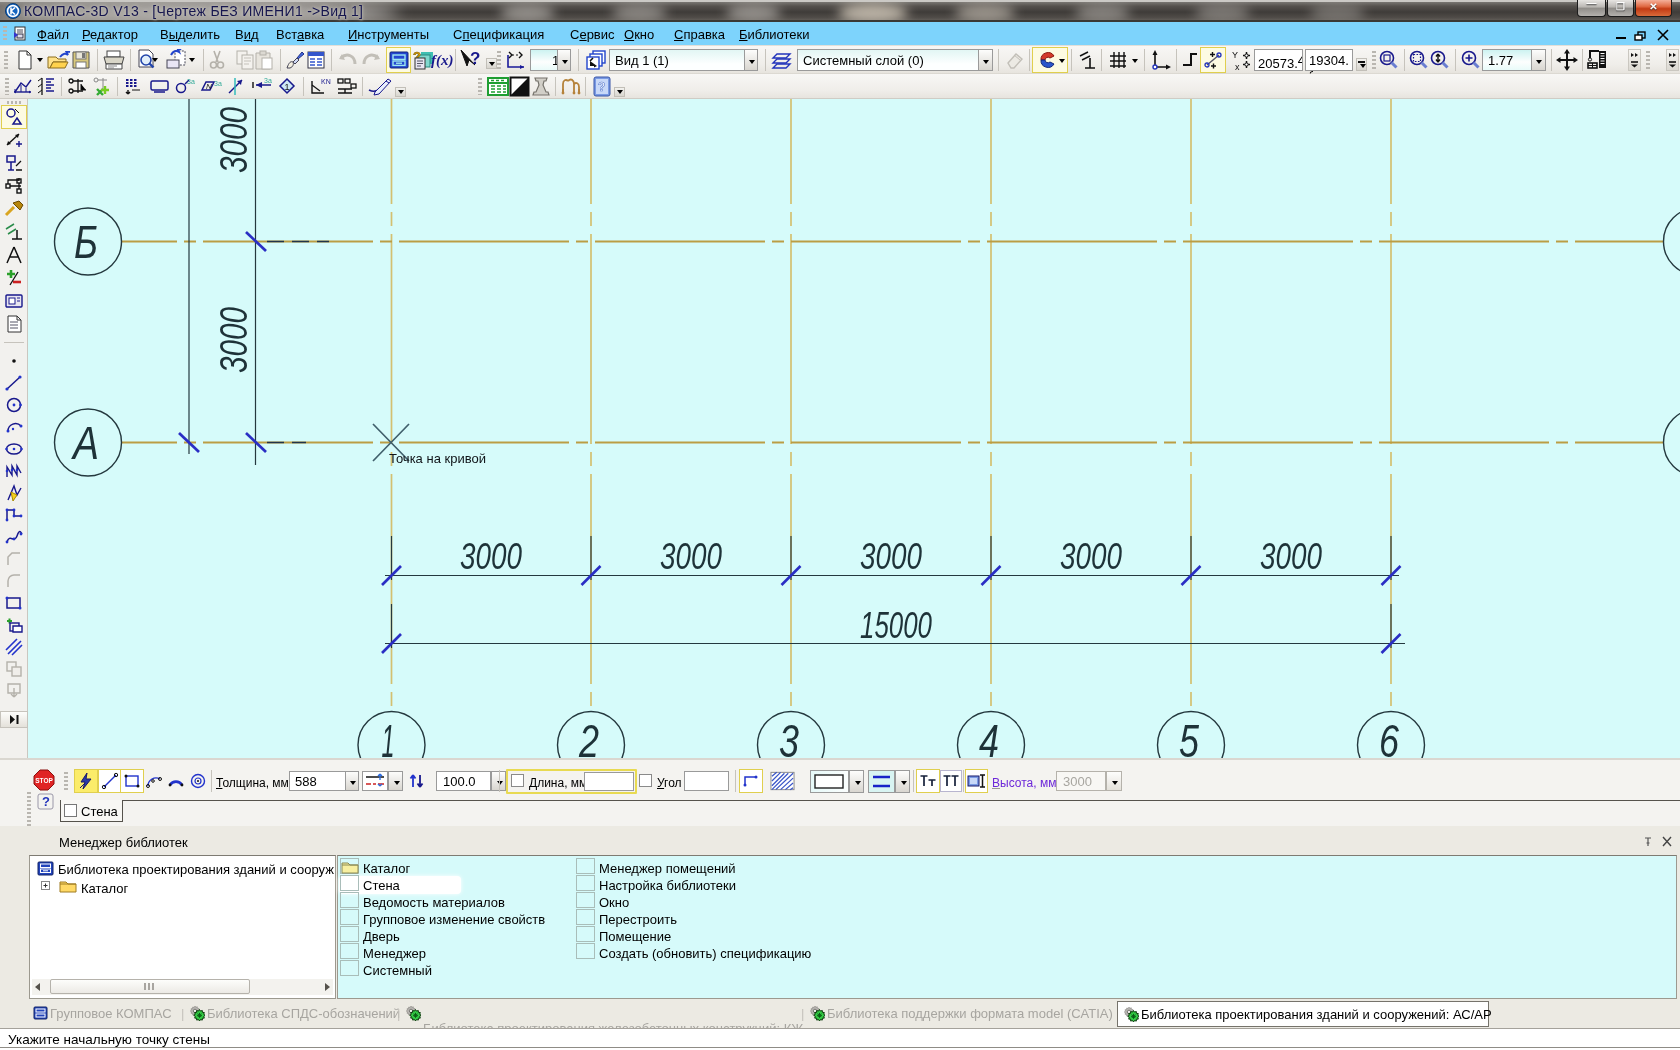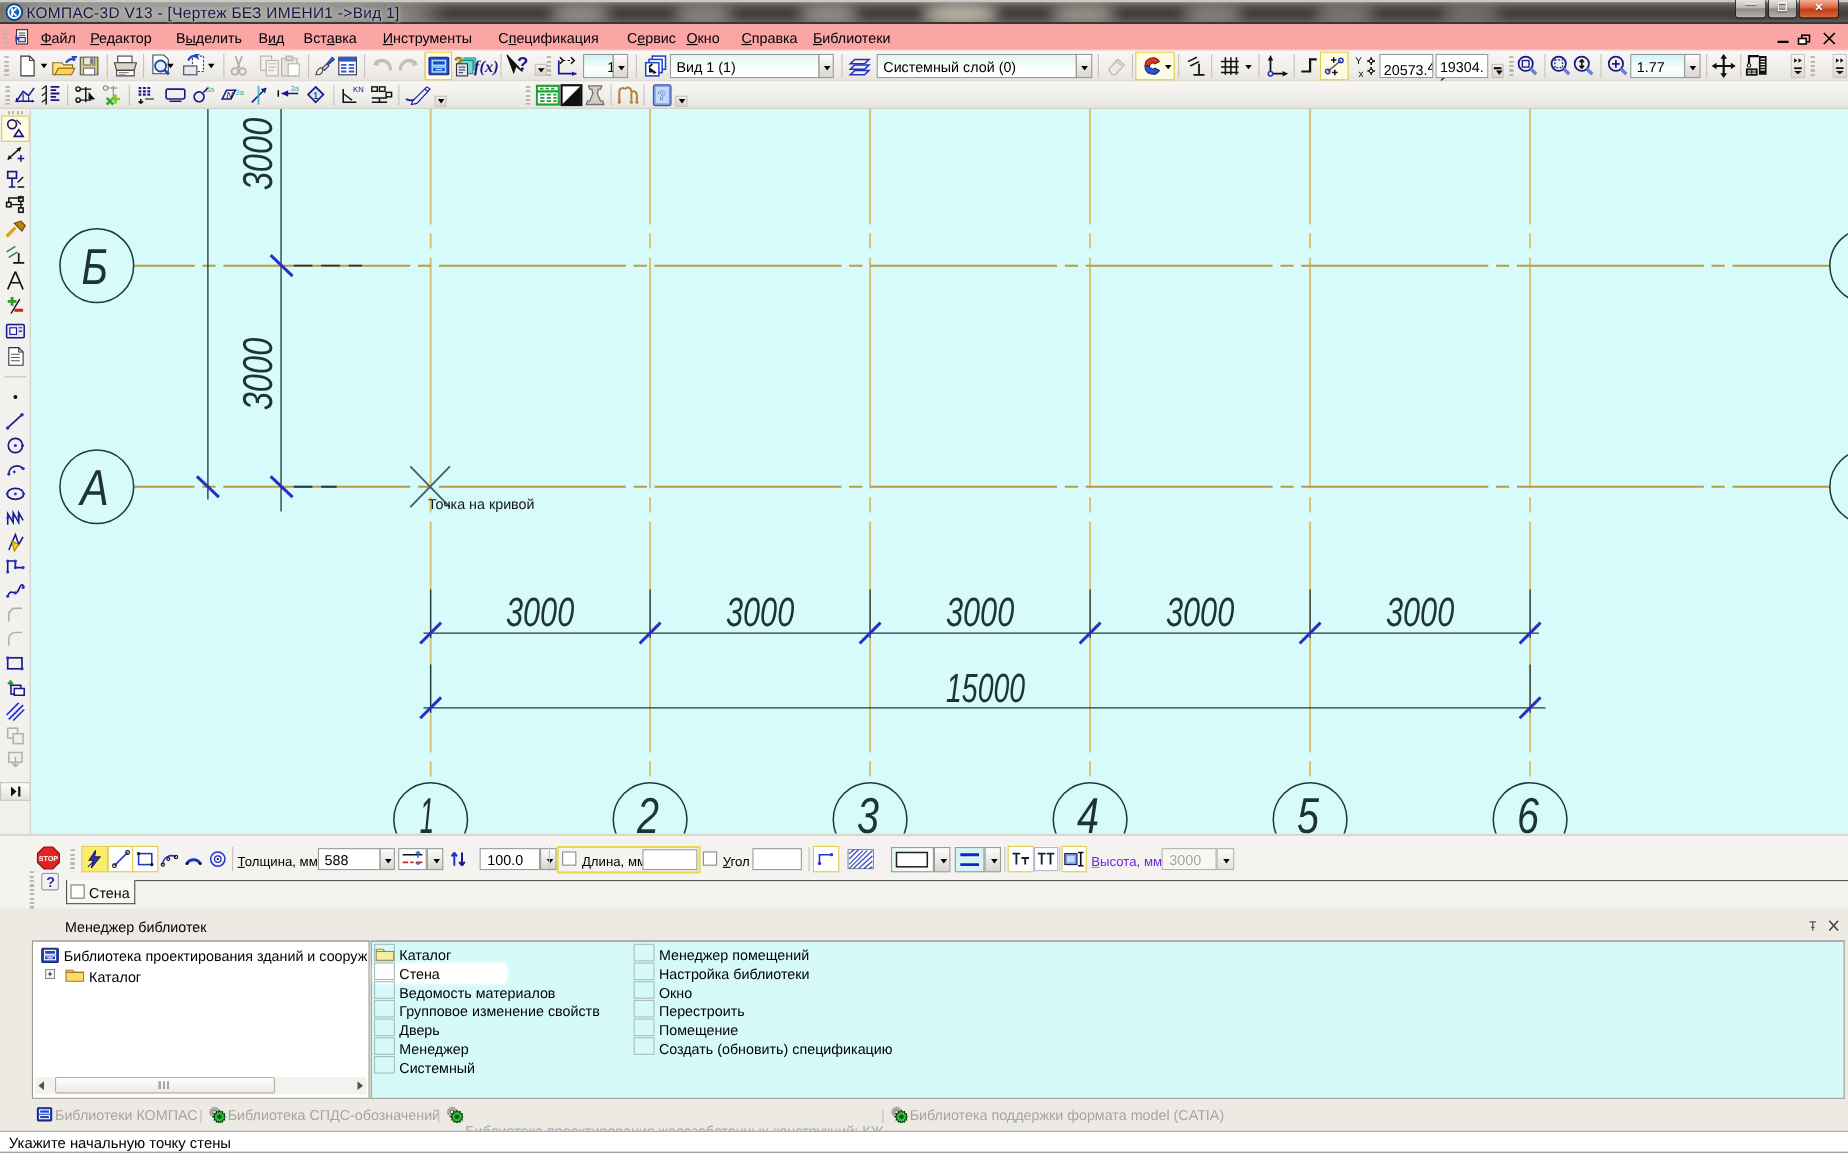--- a/index.html
+++ b/index.html
@@ -14,21 +14,21 @@
   .blob { position:absolute; border-radius:50%; filter:blur(6px); }
   #title-text { position:absolute; left:24px; top:3px; font-size:14px; letter-spacing:.3px; color:#16164e;
     text-shadow:0 0 3px #cfcdc8, 0 0 6px #b5b2ac, 1px 1px 2px #9a978f; white-space:nowrap; }
   .winbtn { position:absolute; top:0; height:17px; border:1px solid #1c1c1c; border-top:none;
     border-radius:0 0 4px 4px; background:linear-gradient(180deg,#e7e5e2 0%,#b9b6b2 45%,#8f8c88 50%,#b4b1ad 100%); }
   .winbtn span { position:absolute; left:0; right:0; top:1px; text-align:center; font-size:10px;
     font-weight:bold; color:#fff; text-shadow:0 1px 1px #333; }
   #btnclose { background:linear-gradient(180deg,#f4b09a 0%,#e06a44 40%,#c33b14 55%,#d96a3a 100%); }
 
   
-  #menubar { left:0; top:22px; width:1680px; height:24px; background:#fca5a5;
+  #menubar { left:0; top:22px; width:1680px; height:24px; background:#7dd3fc;
     border-bottom:1px solid #e2dfd9; font-size:13px; color:#000; }
   .mitem { position:absolute; top:5px; }
   .grip { position:absolute; width:4px; background:repeating-linear-gradient(180deg,#b9b6b0 0 2px,transparent 2px 4px); }
 
   
   .tbar { background:linear-gradient(180deg,#f8f7f5 0%,#efede9 70%,#e7e4de 100%); }
   #tb2 { left:0; top:46px; width:1680px; height:28px; border-bottom:1px solid #dcd9d2; }
   #tb3 { left:0; top:74px; width:1680px; height:25px; border-bottom:1px solid #cfccc5; }
   .vsep { position:absolute; width:1px; background:#c6c3bc; }
   .tbtn { position:absolute; }
@@ -977,21 +977,21 @@
     <div class="lirow" style="left:261px;top:90px;">Создать (обновить) спецификацию</div>
   </div>
 </div>
 
 <div class="abs" id="tabstrip">
   <svg style="position:absolute;left:33px;top:7px" width="15" height="14" viewBox="0 0 15 14">
     <rect x="1" y="1" width="13" height="12" rx="1" fill="#2244bb" stroke="#112266"></rect>
     <rect x="3" y="3" width="9" height="3" fill="none" stroke="#fff"></rect>
     <rect x="3" y="8" width="9" height="3" fill="none" stroke="#fff"></rect>
   </svg>
-  <div style="position:absolute;left:50px;top:7px;">Библиотеки КОМПАС</div>
+  <div style="position:absolute;left:50px;top:7px;">Групповое КОМПАС</div>
   <div style="position:absolute;left:181px;top:7px;color:#c4c2bc;">|</div>
   <svg style="position:absolute;left:190px;top:7px" width="15" height="15" viewBox="0 0 15 15">
   <g fill="#b8b6b2" stroke="#7a7874" stroke-width=".5">
   <path d="M5 0l.8 1.3 1.5-.5.1 1.6 1.6.1-.5 1.5L9.8 5 8.5 5.8l.5 1.5-1.6.1-.1 1.6-1.5-.5L5 9.8 4.2 8.5l-1.5.5-.1-1.6-1.6-.1.5-1.5L.2 5l1.3-.8-.5-1.5 1.6-.1.1-1.6 1.5.5z"></path>
   </g>
   <circle cx="5" cy="4.9" r="1.7" fill="#f2f1ee" stroke="#7a7874"></circle>
   <g fill="#33cc44" stroke="#0a3a0a" stroke-width="1">
   <path d="M9.5 3.5l1 1.6 1.8-.6.1 1.9 1.9.1-.6 1.8 1.6 1-1.6 1 .6 1.8-1.9.1-.1 1.9-1.8-.6-1 1.6-1-1.6-1.8.6-.1-1.9-1.9-.1.6-1.8-1.6-1 1.6-1-.6-1.8 1.9-.1.1-1.9 1.8.6z"></path>
   </g>
   <path d="M9.5 6.8v5M7 9.3h5M7.8 7.6l3.4 3.4M11.2 7.6l-3.4 3.4" stroke="#0a5a14" stroke-width="1" fill="none"></path>
@@ -1014,18 +1014,31 @@
   <g fill="#b8b6b2" stroke="#7a7874" stroke-width=".5">
   <path d="M5 0l.8 1.3 1.5-.5.1 1.6 1.6.1-.5 1.5L9.8 5 8.5 5.8l.5 1.5-1.6.1-.1 1.6-1.5-.5L5 9.8 4.2 8.5l-1.5.5-.1-1.6-1.6-.1.5-1.5L.2 5l1.3-.8-.5-1.5 1.6-.1.1-1.6 1.5.5z"></path>
   </g>
   <circle cx="5" cy="4.9" r="1.7" fill="#f2f1ee" stroke="#7a7874"></circle>
   <g fill="#33cc44" stroke="#0a3a0a" stroke-width="1">
   <path d="M9.5 3.5l1 1.6 1.8-.6.1 1.9 1.9.1-.6 1.8 1.6 1-1.6 1 .6 1.8-1.9.1-.1 1.9-1.8-.6-1 1.6-1-1.6-1.8.6-.1-1.9-1.9-.1.6-1.8-1.6-1 1.6-1-.6-1.8 1.9-.1.1-1.9 1.8.6z"></path>
   </g>
   <path d="M9.5 6.8v5M7 9.3h5M7.8 7.6l3.4 3.4M11.2 7.6l-3.4 3.4" stroke="#0a5a14" stroke-width="1" fill="none"></path>
 </svg>
   <div style="position:absolute;left:827px;top:7px;">Библиотека поддержки формата model (CATIA)</div>
+  <div id="activetab">
+    <svg style="position:absolute;left:6px;top:5px" width="15" height="15" viewBox="0 0 15 15">
+  <g fill="#b8b6b2" stroke="#7a7874" stroke-width=".5">
+  <path d="M5 0l.8 1.3 1.5-.5.1 1.6 1.6.1-.5 1.5L9.8 5 8.5 5.8l.5 1.5-1.6.1-.1 1.6-1.5-.5L5 9.8 4.2 8.5l-1.5.5-.1-1.6-1.6-.1.5-1.5L.2 5l1.3-.8-.5-1.5 1.6-.1.1-1.6 1.5.5z"></path>
+  </g>
+  <circle cx="5" cy="4.9" r="1.7" fill="#f2f1ee" stroke="#7a7874"></circle>
+  <g fill="#33cc44" stroke="#0a3a0a" stroke-width="1">
+  <path d="M9.5 3.5l1 1.6 1.8-.6.1 1.9 1.9.1-.6 1.8 1.6 1-1.6 1 .6 1.8-1.9.1-.1 1.9-1.8-.6-1 1.6-1-1.6-1.8.6-.1-1.9-1.9-.1.6-1.8-1.6-1 1.6-1-.6-1.8 1.9-.1.1-1.9 1.8.6z"></path>
+  </g>
+  <path d="M9.5 6.8v5M7 9.3h5M7.8 7.6l3.4 3.4M11.2 7.6l-3.4 3.4" stroke="#0a5a14" stroke-width="1" fill="none"></path>
+</svg>
+    <div style="position:absolute;left:23px;top:5px;white-space:nowrap;">Библиотека проектирования зданий и сооружений: АС/АР</div>
+  </div>
 </div>
 
 <div class="abs" id="statusbar">
   <div style="position:absolute;left:8px;top:3px;">Укажите начальную точку стены</div>
   <div style="position:absolute;left:0;top:18px;width:1680px;height:1px;background:#8f8c86;"></div>
 </div>
 
 </body></html>

